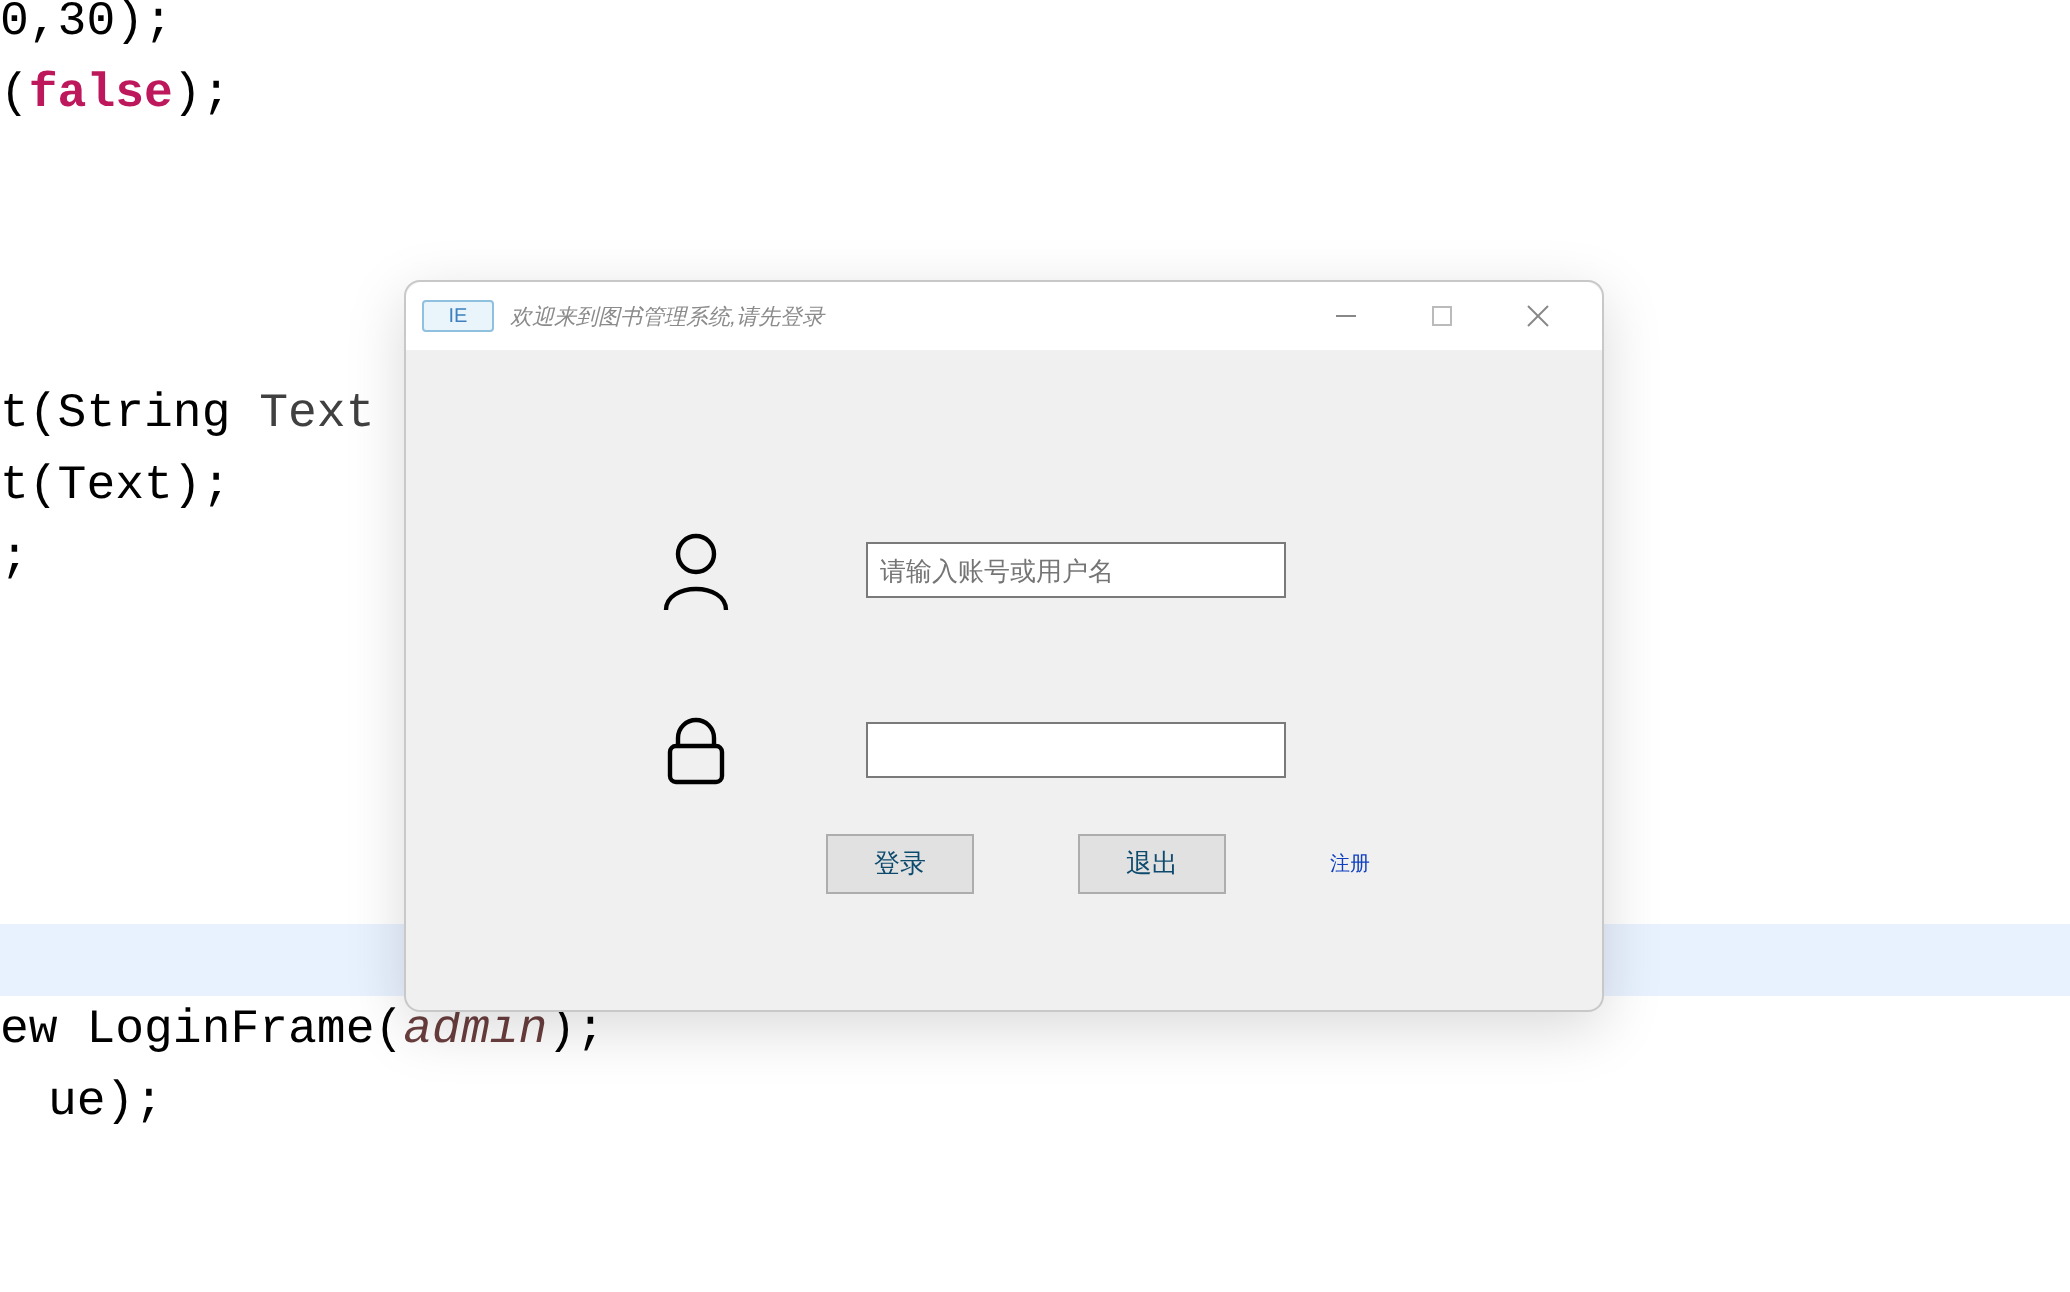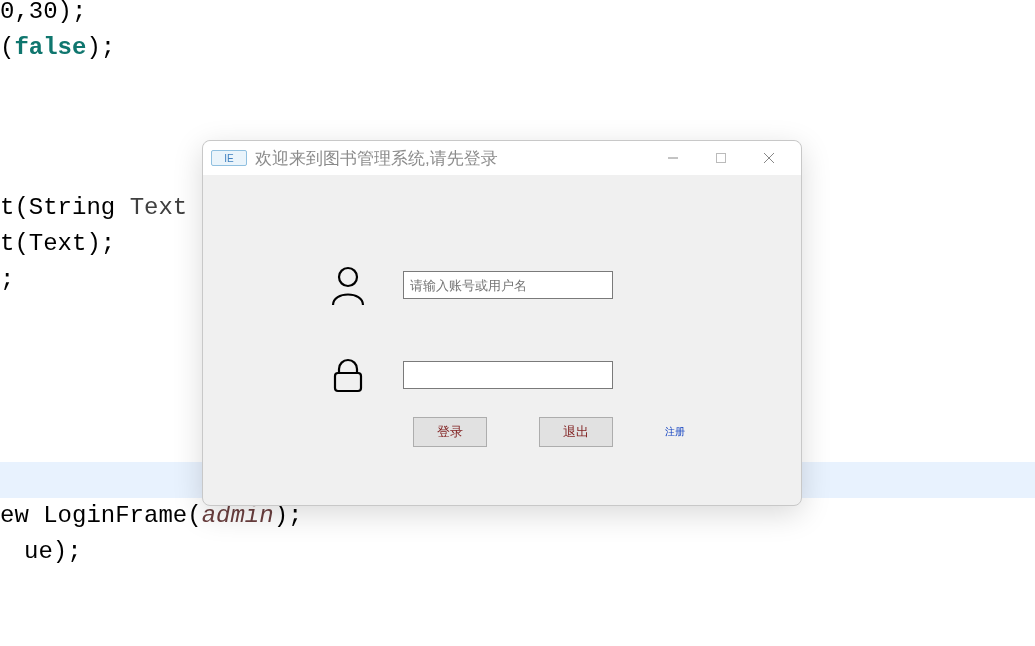--- a/index.html
+++ b/index.html
@@ -19,21 +19,21 @@
       width: 100%;
       height: 100%;
       line-height: 36px;
       white-space: pre;
       color: #000;
     }
     .code-bg .line {
       position: absolute;
       left: 0;
     }
-    .kw { color: #0f766e; font-weight: bold; }
+    .kw { color: #be185d; font-weight: bold; }
     .var { color: #404040; }
     .param-italic { font-style: italic; color: #6a3e3e; }
     .highlight-line {
       position: absolute;
       left: 0;
       width: 100%;
       height: 36px;
       background: #e8f2fe;
       z-index: 0;
     }
@@ -67,21 +67,21 @@
       border: 1px solid #90c0e0;
       border-radius: 2px;
       display: flex;
       align-items: center;
       justify-content: center;
       font-size: 10px;
       color: #4080c0;
       margin-right: 8px;
       background: #eaf4fb;
     }
-    .title-text { flex: 1; font-size: 17px; }
+    .title-text { flex: 1; font-size: 11px; font-style: italic; }
     .window-controls {
       display: flex;
       gap: 0;
     }
     .wc-btn {
       width: 48px;
       height: 34px;
       display: flex;
       align-items: center;
       justify-content: center;
@@ -107,30 +107,31 @@
     .icon-cell svg { width: 40px; height: 40px; }
     .text-input {
       width: 210px;
       height: 28px;
       border: 1px solid #7a7a7a;
       background: #ffffff;
       font-size: 13px;
       padding: 2px 6px;
       color: #757575;
       font-family: "Microsoft YaHei", sans-serif;
+      margin-left: 30px;
     }
     .text-input::placeholder { color: #757575; }
     .btn {
       width: 74px;
       height: 30px;
       background: #e1e1e1;
       border: 1px solid #adadad;
       cursor: pointer;
       font-size: 13px;
-      color: #7f1d1d;
+      color: #0c4a6e;
       font-family: "Microsoft YaHei", sans-serif;
     }
     .link {
       color: #1040c0;
       font-size: 10px;
       cursor: pointer;
     }
     .btn-row {
       position: absolute;
       display: flex;

